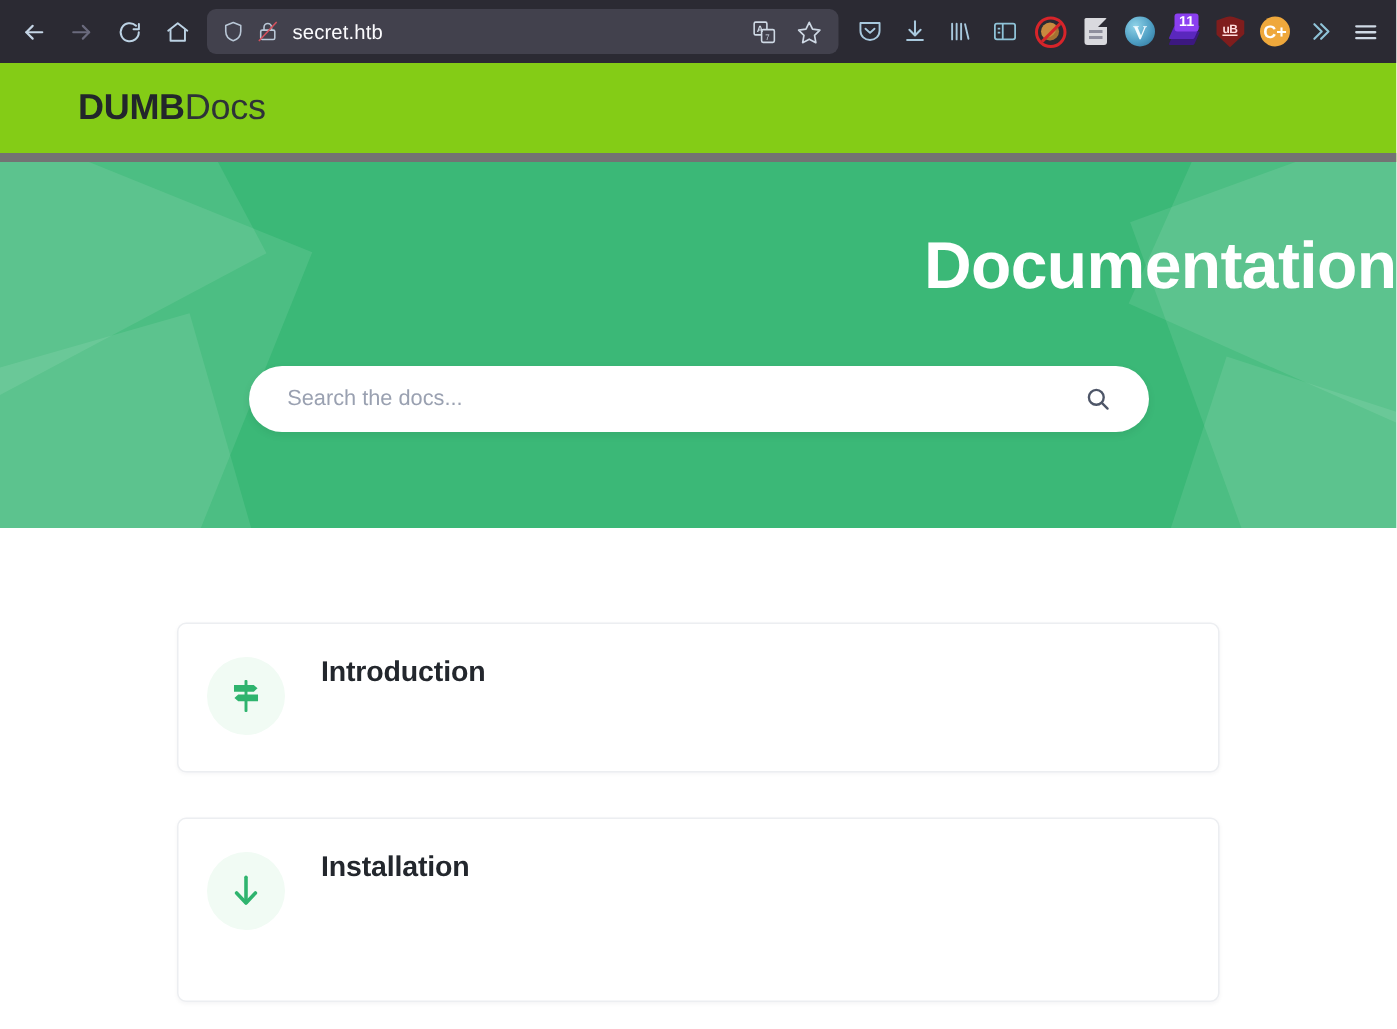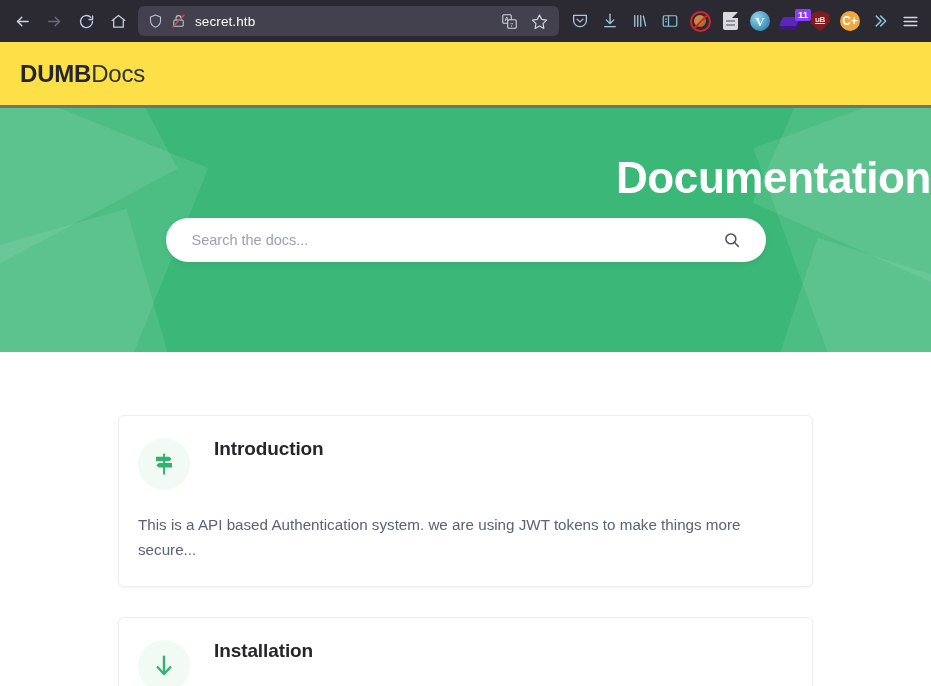--- a/index.html
+++ b/index.html
@@ -102,21 +102,21 @@
   .ext-stack {
     width: 22px; height: 20px; position: relative;
   }
   .ext-stack .lay {
     position: absolute; left: 2px; width: 17px; height: 9px;
     background: #4b1f9e; transform: skewX(-24deg); border-radius: 1px;
   }
   .ext-stack .lay.l1 { top: 10px; background:#3c1880; }
   .ext-stack .lay.l2 { top: 6px;  background:#5a27bd; }
   .ext-stack .badge {
-    position: absolute; top: -2px; left: 16px;
+    position: absolute; top: -2px; left: 4px;
     background: #8b3ff0; color: #fff;
     font-size: 9.5px; font-weight: bold;
     padding: 1px 3px 1px 3px;
     border-radius: 2px; line-height: 1.1;
     min-width: 15px; text-align: center;
   }
 
   .ext-shield {
     width: 19px; height: 21px;
     background: #7f1d1d;
@@ -150,24 +150,24 @@
     box-shadow: inset -2px -2px 0 rgba(0,0,0,.18);
   }
   .ext-blocked::after {
     content:""; position:absolute; left:-2px; right:-2px; top:50%;
     height: 2px; background: #d7242a; transform: rotate(-45deg);
   }
 
   
   .site-header {
     width: 931px; height: 66px;
-    background: #fde047;
+    background: #84cc16;
     display: flex; align-items: center;
-    padding-left: 20px;
-    border-bottom: 3px solid #737373;
+    padding-left: 52px;
+    border-bottom: 6px solid #737373;
   }
   .brand { font-size: 24px; letter-spacing: -0.2px; color:#22262b; }
   .brand .b1 { font-weight: 800; }
   .brand .b2 { font-weight: 300; color:#2d3238; }
 
   
   .hero {
     position: relative;
     width: 931px; height: 244px;
     background: #3bb877;
@@ -200,21 +200,21 @@
   }
   .hero-sub {
     color: #f2fbf6;
     font-size: 16.5px;
     font-weight: 300;
     margin-top: 17px;
     letter-spacing: .1px;
   }
 
   .search-wrap {
-    margin: 14px auto 0 auto;
+    margin: 40px auto 0 auto;
     width: 600px; height: 44px;
     background: #ffffff;
     border-radius: 26px;
     display: flex; align-items: center;
     padding: 0 22px 0 26px;
     box-shadow: 0 2px 6px rgba(0,0,0,.07);
   }
   .search-input {
     flex: 1 1 auto;
     border: none; outline: none;
@@ -448,21 +448,20 @@
     <div class="card-head">
       <div class="card-icon">
         <svg width="26" height="26" viewBox="0 0 24 24" fill="#2fb46e">
           <rect x="11.1" y="2.2" width="1.8" height="19.6" rx="0.6"></rect>
           <path d="M4.6 5.2h12.2l2.3 2.1-2.3 2.1H4.6z"></path>
           <path d="M19.4 11.1H7.2l-2.3 2.1 2.3 2.1h12.2z"></path>
         </svg>
       </div>
       <div class="card-title">Introduction</div>
     </div>
-    <div class="card-body">This is a API based Authentication system. we are using JWT tokens to make things more secure...</div>
   </div>
 
   <div class="card">
     <div class="card-head">
       <div class="card-icon">
         <svg width="26" height="26" viewBox="0 0 24 24" fill="none" stroke="#2fb46e" stroke-width="2.2" stroke-linecap="round" stroke-linejoin="round">
           <line x1="12" y1="3.5" x2="12" y2="19"></line>
           <polyline points="6.2 13.2 12 19.4 17.8 13.2"></polyline>
         </svg>
       </div>

